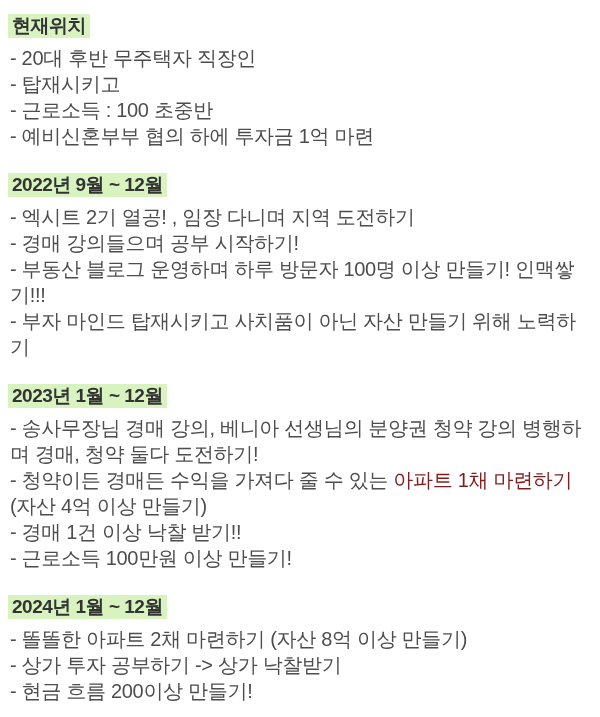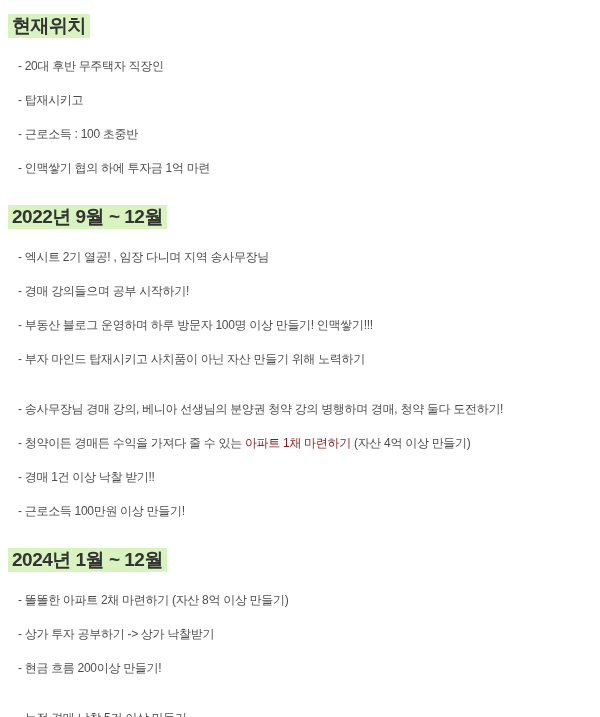--- a/index.html
+++ b/index.html
@@ -26,52 +26,53 @@
     background: #d8f3c0;
     color: #333333;
     font-size: 19px;
     font-weight: bold;
     line-height: 22px;
     padding: 1px 4px;
     margin: 0 0 7px 0;
     letter-spacing: -0.5px;
   }
   .item {
-    font-size: 12px;
+    font-size: 20px;
     line-height: 26px;
-    margin: 8px;
+    margin: 0;
     padding-left: 2px;
     white-space: pre-wrap;
     color: #4d4d4d;
     letter-spacing: -0.3px;
   }
   .red {
     color: #7f1d1d;
   }
 </style>
 </head>
 <body>
 
 <div class="section">
   <h2 class="heading">현재위치</h2>
   <p class="item">- 20대 후반 무주택자 직장인</p>
   <p class="item">- 탑재시키고</p>
   <p class="item">- 근로소득 : 100 초중반</p>
-  <p class="item">- 인맥쌓기 협의 하에 투자금 1억 마련</p>
+  <p class="item">- 예비신혼부부 협의 하에 투자금 1억 마련</p>
 </div>
 
 <div class="section">
   <h2 class="heading">2022년 9월 ~ 12월</h2>
-  <p class="item">- 엑시트 2기 열공! , 임장 다니며 지역 송사무장님</p>
+  <p class="item">- 엑시트 2기 열공! , 임장 다니며 지역 도전하기</p>
   <p class="item">- 경매 강의들으며 공부 시작하기!</p>
   <p class="item">- 부동산 블로그 운영하며 하루 방문자 100명 이상 만들기! 인맥쌓기!!!</p>
   <p class="item">- 부자 마인드 탑재시키고 사치품이 아닌 자산 만들기 위해 노력하기</p>
 </div>
 
 <div class="section">
+  <h2 class="heading">2023년 1월 ~ 12월</h2>
   <p class="item">- 송사무장님 경매 강의, 베니아 선생님의 분양권 청약 강의 병행하며 경매, 청약 둘다 도전하기!</p>
   <p class="item"><span>- 청약이든 경매든 수익을 가져다 줄 수 있는 </span><span class="red">아파트 1채 마련하기</span><span> (자산 4억 이상 만들기)</span></p>
   <p class="item">- 경매 1건 이상 낙찰 받기!!</p>
   <p class="item">- 근로소득 100만원 이상 만들기!</p>
 </div>
 
 <div class="section">
   <h2 class="heading">2024년 1월 ~ 12월</h2>
   <p class="item">- 똘똘한 아파트 2채 마련하기 (자산 8억 이상 만들기)</p>
   <p class="item">- 상가 투자 공부하기 -&gt; 상가 낙찰받기</p>

